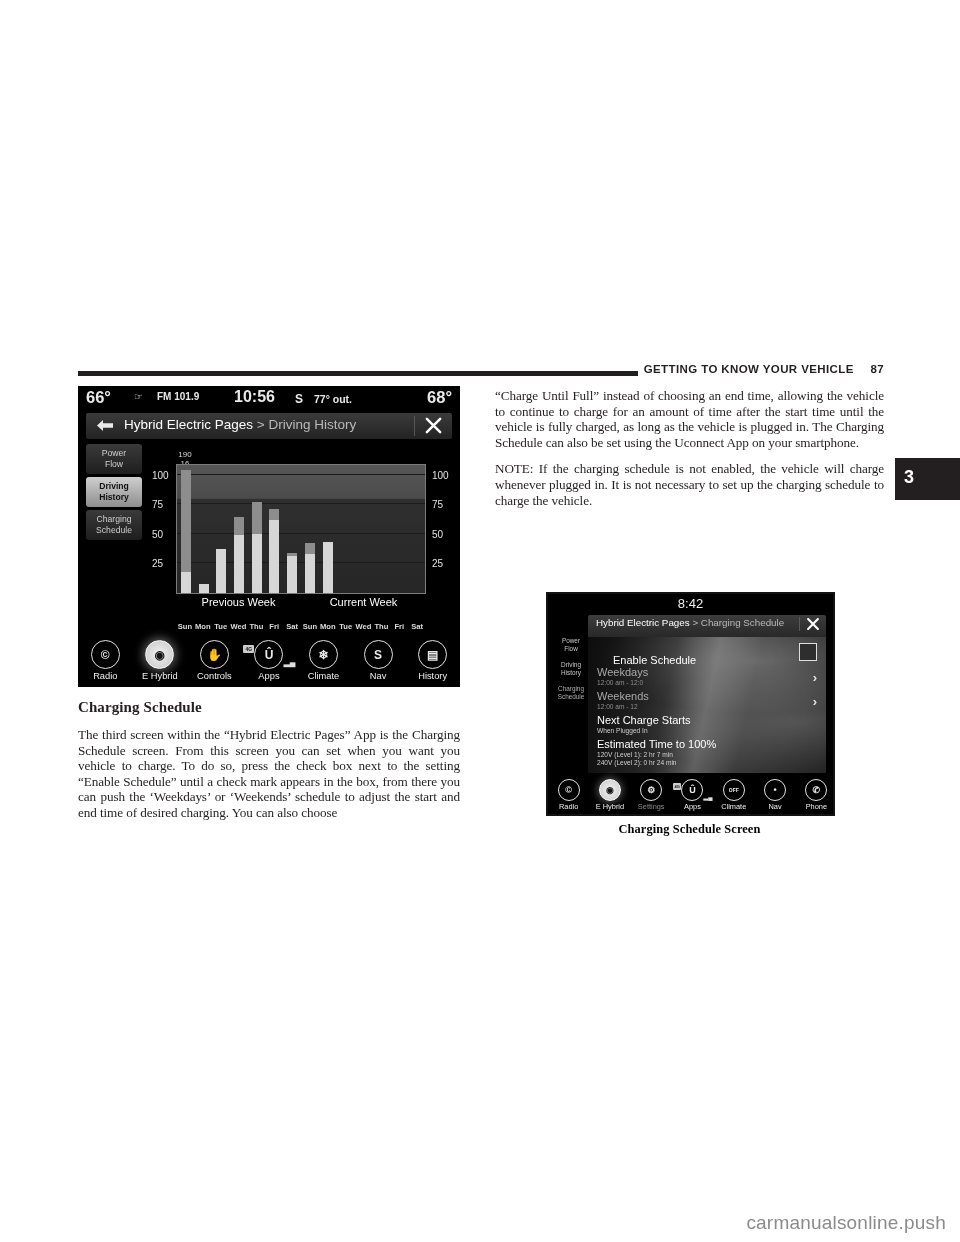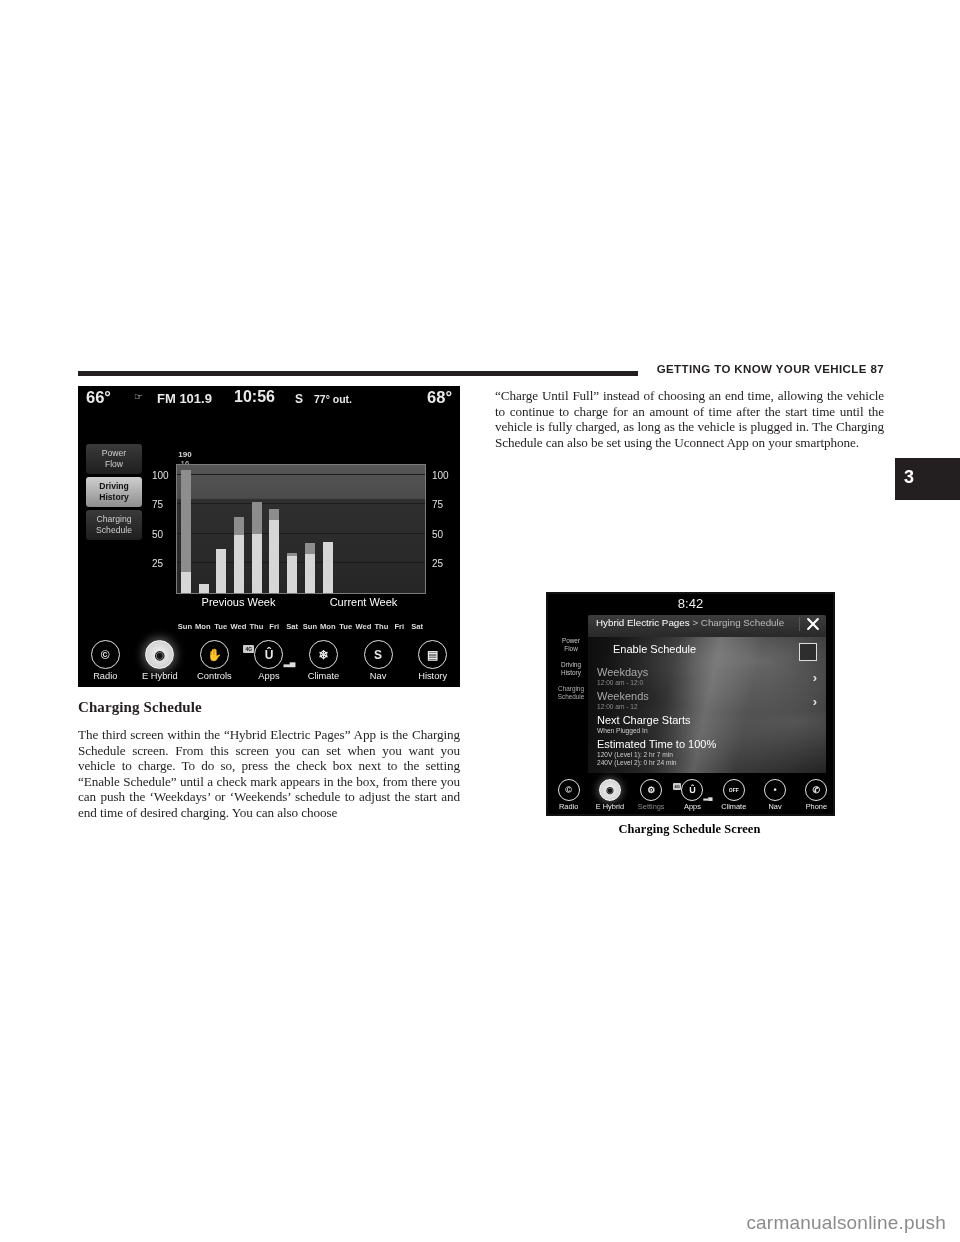--- a/index.html
+++ b/index.html
@@ -3,41 +3,41 @@
 <meta charset="utf-8">
 <style>
   html,body{margin:0;padding:0;background:#ffffff;}
   body{width:960px;height:1242px;position:relative;font-family:"Liberation Serif",serif;overflow:hidden;}
 
   
   .hdr{position:absolute;left:78px;top:366px;width:806px;height:14px;}
   .hdr-rule{position:absolute;left:0;top:5px;width:560px;height:5px;background:#231f20;}
   .hdr-txt{position:absolute;right:0;top:-3px;font-family:"Liberation Sans",sans-serif;font-weight:bold;
            font-size:11.5px;letter-spacing:.4px;color:#231f20;white-space:nowrap;}
-  .hdr-pg{}
+  .hdr-pg{margin-left:13px;}
 
   
   .chap-tab{position:absolute;left:895px;top:458px;width:65px;height:42px;background:#231f20;}
   .chap-tab span{position:absolute;left:9px;top:9px;color:#fff;font-family:"Liberation Sans",sans-serif;
                  font-weight:bold;font-size:18px;}
 
   
   .col{position:absolute;color:#231f20;}
   .col p{margin:0 0 0 0;font-size:13.2px;line-height:15.6px;text-align:justify;
          text-justify:inter-word;letter-spacing:-.1px;}
   .col p.sp{margin-top:11px;}
   h3.sub{margin:0;font-size:15px;font-weight:bold;letter-spacing:.1px;}
   .cap{font-size:12.4px;font-weight:bold;text-align:center;letter-spacing:.1px;}
 
   
   .ui1{position:absolute;left:78px;top:386px;width:382px;height:301px;background:#000;}
   .statusbar{position:absolute;left:0;top:0;width:382px;height:25px;color:#e9e9e9;
              font-family:"Liberation Sans",sans-serif;}
   .sb-l{position:absolute;left:8px;top:2px;font-size:16.5px;font-weight:bold;}
-  .sb-radio{position:absolute;left:56px;top:5px;font-size:13px;font-weight:bold;padding-left:9px;}
+  .sb-radio{position:absolute;left:56px;top:5px;font-size:10px;font-weight:bold;padding-left:9px;}
   .sb-ant{position:absolute;left:56px;top:5px;font-size:10px;}
   .sb-clock{position:absolute;left:156px;top:2px;font-size:16px;font-weight:bold;}
   .sb-s{position:absolute;left:217px;top:6px;font-size:12px;font-weight:bold;}
   .sb-out{position:absolute;left:236px;top:7px;font-size:10.5px;font-weight:bold;}
   .sb-r{position:absolute;right:8px;top:2px;font-size:16.5px;font-weight:bold;}
 
   .titlebar{position:absolute;left:8px;top:27px;width:366px;height:26px;
             background:linear-gradient(#3b3b3b,#232323);border-radius:2px;}
   .tb-back{position:absolute;left:10px;top:6px;width:18px;height:13px;}
   .tb-text{position:absolute;left:38px;top:4px;font-family:"Liberation Sans",sans-serif;
@@ -168,33 +168,45 @@
   <div class="statusbar">
     <div class="sb-l">66°</div>
     <div class="sb-ant">☞</div>
     <div class="sb-radio" style="left:70px">FM 101.9</div>
     <div class="sb-clock">10:56</div>
     <div class="sb-s">S</div>
     <div class="sb-out">77° out.</div>
     <div class="sb-r">68°</div>
   </div>
 
+  <div class="titlebar">
+    <svg class="tb-back" viewBox="0 0 18 13">
+      <path d="M7 1 L1 6.5 L7 12 L7 8.8 L17 8.8 L17 4.2 L7 4.2 Z" fill="#e9e9e9"></path>
+    </svg>
+    <div class="tb-text">
+      <span>Hybrid Electric Pages</span><span class="dim"> &gt; </span><span class="dim">Driving History</span>
+    </div>
+    <div class="tb-div"></div>
+    <svg class="tb-x" viewBox="0 0 20 20">
+      <path d="M3 3 L17 17 M17 3 L3 17" stroke="#ffffff" stroke-width="2.6" stroke-linecap="round"></path>
+    </svg>
+  </div>
 
   <div class="side">
     <div class="side-item">Power<br>Flow</div>
     <div class="side-item on">Driving<br>History</div>
     <div class="side-item">Charging<br>Schedule</div>
   </div>
 
   <div class="chartTitle">
     <span>Miles Driven In </span><span>Electric</span><span> &amp; </span><span class="g">Hybrid</span>
   </div>
 
   <div class="plotwrap">
-    <div class="peaklabel" id="peak-top" style="left: 26.9286px; top: -14px; width: 24px; font-weight: bold;">190</div>
+    <div class="peaklabel" id="peak-top" style="left: 26.9286px; top: -14px; width: 24px;">190</div>
     <div class="peaklabel" id="peak-bot" style="left: 26.9286px; top: -5px; width: 24px;">16</div>
     <div id="ylabels-left">
         <div class="ylab" style="left: 6px; top: 94.4545px;">25</div>
         <div class="ylab" style="left: 6px; top: 64.9091px;">50</div>
         <div class="ylab" style="left: 6px; top: 35.3636px;">75</div>
         <div class="ylab" style="left: 6px; top: 5.81818px;">100</div>
       </div>
     <div id="ylabels-right">
         <div class="ylab" style="left: 286px; top: 94.4545px;">25</div>
         <div class="ylab" style="left: 286px; top: 64.9091px;">50</div>
@@ -321,20 +333,21 @@
     </div>
 </div>
 
 <div class="col" style="left:78px;top:690px;width:382px;">
   <h3 class="sub" style="margin-top:9px;">Charging Schedule</h3>
   <p class="sp">The third screen within the “Hybrid Electric Pages” App is the Charging Schedule screen. From this screen you can set when you want you vehicle to charge. To do so, press the check box next to the setting “Enable Schedule” until a check mark appears in the box, from there you can push the ‘Weekdays’ or ‘Weekends’ schedule to adjust the start and end time of desired charging. You can also choose</p>
 </div>
 
 <div class="col" style="left:495px;top:388px;width:389px;">
   <p>“Charge Until Full” instead of choosing an end time, allowing the vehicle to continue to charge for an amount of time after the start time until the vehicle is fully charged, as long as the vehicle is plugged in. The Charging Schedule can also be set using the Uconnect App on your smartphone.</p>
+  <p class="sp">NOTE: If the charging schedule is not enabled, the vehicle will charge whenever plugged in. It is not necessary to set up the charging schedule to charge the vehicle.</p>
 </div>
 
 <div class="shot2">
   <div class="ui2">
     <div class="sb2">8:42</div>
 
     <div class="tb2">
       <div class="t">
         <span>Hybrid Electric Pages</span><span class="dim"> &gt; </span><span class="dim">Charging Schedule</span>
       </div>
@@ -347,21 +360,21 @@
     <div class="side2">
       <div>Power<br>Flow</div>
       <div>Driving<br>History</div>
       <div class="on">Charging<br>Schedule</div>
     </div>
 
     <div class="panel">
       <div class="swirl"></div>
       <div class="shade"></div>
 
-      <div class="row" style="top:6px;padding-left:16px;">
+      <div class="row" style="top:17px;padding-left:16px;">
         <div class="main">Enable Schedule</div>
       </div>
       <div class="chk" style="top:6px;"></div>
 
       <div class="row faded" style="top:29px;">
         <div class="main">Weekdays</div>
         <div class="sub">12:00 am - 12:0</div>
       </div>
       <div class="chev" style="top:33px;">›</div>
 

